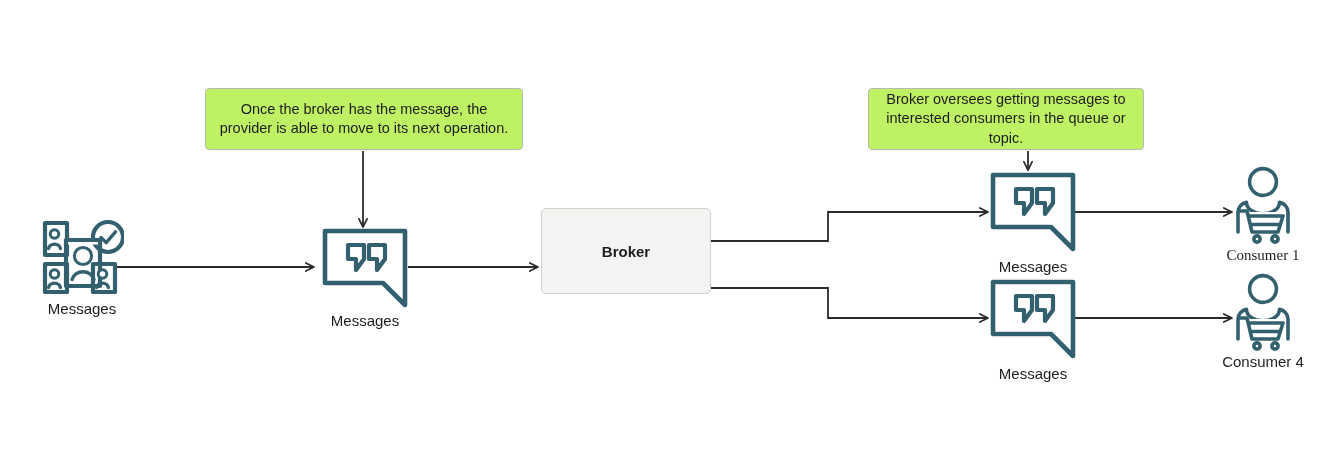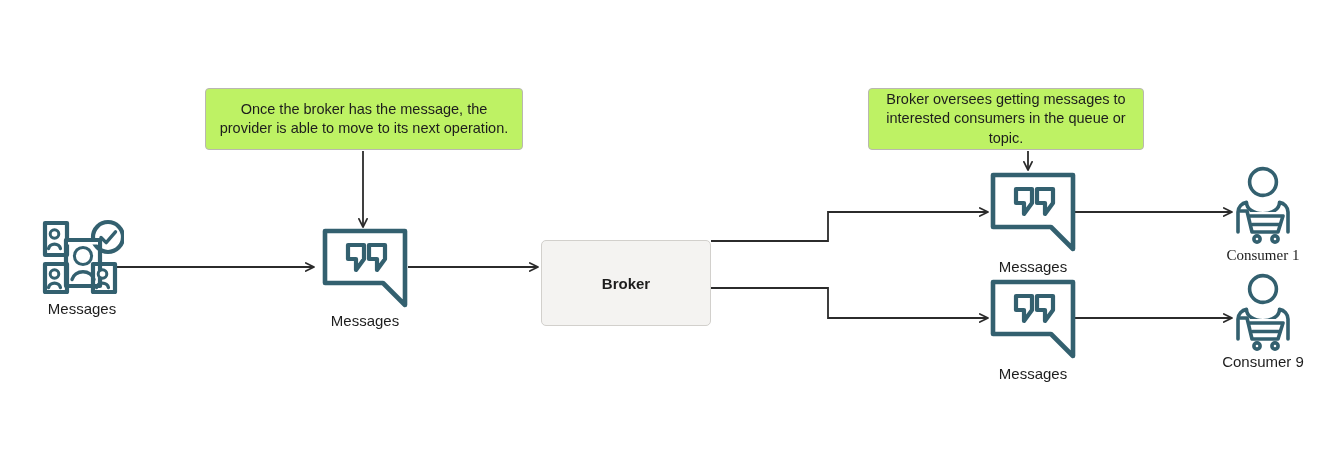--- a/index.html
+++ b/index.html
@@ -110,21 +110,21 @@
     <svg class="glyph" width="86" height="80" viewBox="0 0 86 80" xmlns="http://www.w3.org/2000/svg">
       <path d="M3,3 L83,3 L83,77 L61,55 L3,55 Z" fill="none" stroke="#33606f" stroke-width="4.6" stroke-linejoin="round" stroke-linecap="round"></path>
       <g fill="none" stroke="#33606f" stroke-width="4.2" stroke-linejoin="round" stroke-linecap="round">
         <path d="M26,17 L26,31 L34,31 L34,42 L42,31 L42,17 Z"></path>
         <path d="M47,17 L47,31 L55,31 L55,42 L63,31 L63,17 Z"></path>
       </g>
     </svg>
   </div>
   <div class="caption" style="left:300px;top:312px;width:130px;">Messages</div>
 
-  <div class="broker-box" style="left:541px;top:240px;width:170px;height:86px;">Broker</div>
+  <div class="broker-box" style="left:541px;top:208px;width:170px;height:86px;">Broker</div>
 
   <div class="node" style="left:990px;top:172px;width:86px;height:80px;">
     <svg class="glyph" width="86" height="80" viewBox="0 0 86 80" xmlns="http://www.w3.org/2000/svg">
       <path d="M3,3 L83,3 L83,77 L61,55 L3,55 Z" fill="none" stroke="#33606f" stroke-width="4.6" stroke-linejoin="round" stroke-linecap="round"></path>
       <g fill="none" stroke="#33606f" stroke-width="4.2" stroke-linejoin="round" stroke-linecap="round">
         <path d="M26,17 L26,31 L34,31 L34,42 L42,31 L42,17 Z"></path>
         <path d="M47,17 L47,31 L55,31 L55,42 L63,31 L63,17 Z"></path>
       </g>
     </svg>
   </div>
@@ -166,15 +166,15 @@
       </g>
       <rect x="8" y="46" width="46" height="26" fill="#ffffff"></rect>
       <g fill="none" stroke="#33606f" stroke-width="3.6" stroke-linejoin="round" stroke-linecap="round">
         <path d="M8,45 L15,45 L20,66 L46,66 L51,50 L17.5,50"></path>
         <path d="M20.5,58.5 L48,58.5"></path>
         <circle cx="25" cy="73" r="3.1"></circle>
         <circle cx="43" cy="73" r="3.1"></circle>
       </g>
     </svg>
   </div>
-  <div class="caption" style="left:1198px;top:353px;width:130px;">Consumer 9</div>
+  <div class="caption" style="left:1198px;top:353px;width:130px;">Consumer 4</div>
 
 </div>
 
 </body></html>

